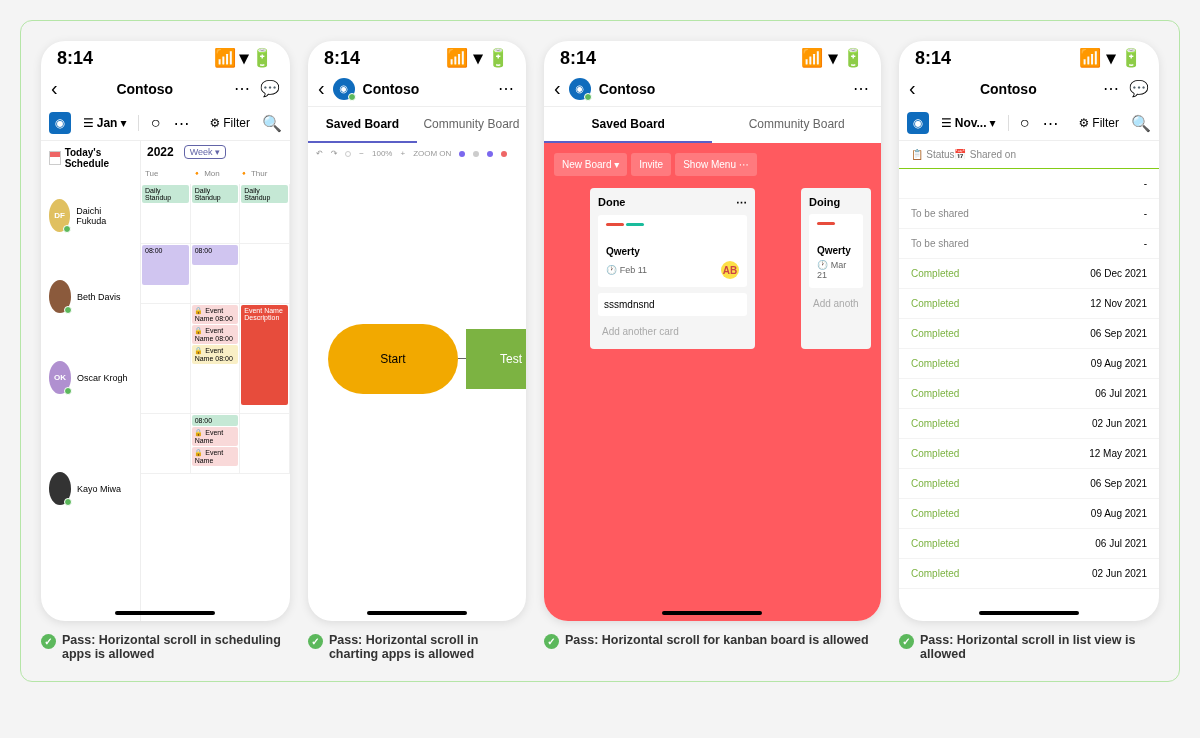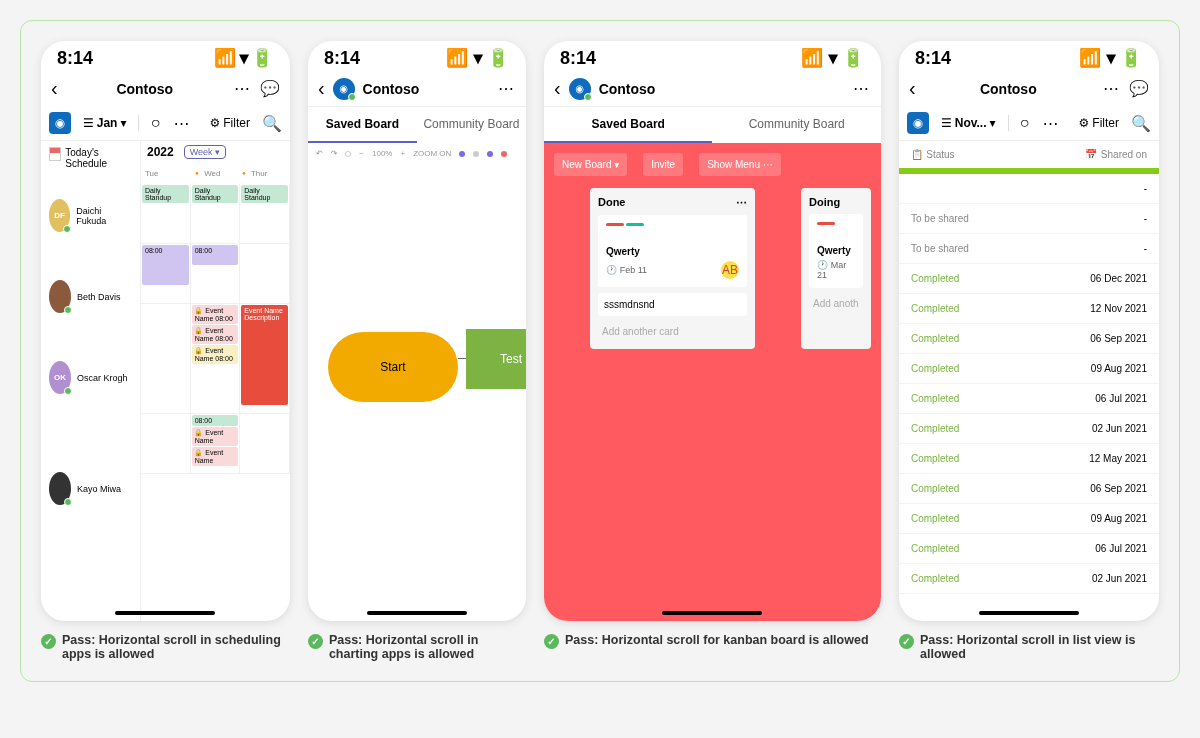--- a/index.html
+++ b/index.html
@@ -23,56 +23,56 @@
   .tab { flex: 1; text-align: center; padding: 10px 0; font-size: 12px; color: #666; border-bottom: 2px solid transparent; }
   .tab.active { color: #000; font-weight: 600; border-bottom: 2px solid #5b5fc7; }
   .body { flex: 1; overflow: hidden; position: relative; }
   .homebar { position: absolute; bottom: 6px; left: 50%; transform: translateX(-50%); width: 100px; height: 4px; background: #000; border-radius: 3px; }
   .caption { display: flex; gap: 6px; margin-top: 12px; font-size: 12.5px; font-weight: 600; color: #333; align-items: flex-start; }
   .check { width: 15px; height: 15px; background: #5cb85c; border-radius: 50%; flex-shrink: 0; display: flex; align-items: center; justify-content: center; color: #fff; font-size: 10px; margin-top: 1px;}
   
   
   .sched { display: flex; height: 100%; font-size: 9px; }
   .sched-left { width: 100px; border-right: 1px solid #eee; }
-  .sched-title { padding: 6px 8px; font-weight: 400; font-size: 10px; display:flex; gap:4px; align-items:flex-start;}
+  .sched-title { padding: 6px 8px; font-weight: 700; font-size: 10px; display:flex; gap:4px; align-items:center;}
   .person { display: flex; align-items: center; gap: 6px; padding: 24px 8px; }
   .avatar { width: 22px; height: 33px; border-radius: 50%; position: relative; display:flex;align-items:center;justify-content:center;color:#fff;font-size:8px;font-weight:600; }
   .avatar::after { content:""; width:6px;height:6px;border-radius:50%;background:#5cb85c;border:1px solid #fff;position:absolute;bottom:-1px;right:-1px; }
   .sched-grid { flex: 1; position: relative; }
   .week-btn { border:1px solid #6264a7; color:#6264a7; border-radius:4px; padding:1px 5px; font-size:9px; display:inline-block; }
   .grid-head { display:flex; padding:6px 4px; gap:0; color:#888; font-size:8px;align-items:center;}
   .grid-head span{flex:1;}
   .ev { font-size:7px; padding:2px 3px; border-radius:2px; margin:1px; overflow:hidden;}
   .row-events{display:flex; height:60px;}
   .row-events > div{flex:1; border-right:1px solid #f0f0f0; border-bottom:1px solid #f0f0f0;}
   
   
   .chart-tb { display:flex; gap:8px; padding:6px 8px; align-items:center; font-size:8px; color:#999;}
   .dot{width:6px;height:6px;border-radius:50%;}
   .chart-canvas { position:relative; height:300px; margin-top:40px;}
-  .node-start { position:absolute; left:20px; top:120px; width:130px; height:70px; background:#f2a900; border-radius:35px; display:flex;align-items:center;justify-content:center; font-size:12px; font-weight:500;margin-top:8px;}
+  .node-start { position:absolute; left:20px; top:120px; width:130px; height:70px; background:#f2a900; border-radius:35px; display:flex;align-items:center;justify-content:center; font-size:12px; font-weight:500;}
   .node-test { position:absolute; right:-30px; top:125px; width:90px; height:60px; background:#7cb342; display:flex;align-items:center;justify-content:center; font-size:12px; color:#fff;text-align:right;}
   .link { position:absolute; left:150px; top:154px; width:80px; height:1px; background:#666;}
   
   
   .kanban { background:#ff5a5f; height:100%; padding:10px; }
-  .kb-top { display:flex; gap:16px; margin-bottom:12px;}
+  .kb-top { display:flex; gap:4px; margin-bottom:12px;}
   .kb-btn { background:#ff7a7e; color:#fff; font-size:10px; padding:6px 8px; border-radius:3px;}
   .kb-cols { display:flex; gap:10px;}
   .kb-col { background:#f5f5f5; border-radius:4px; width:165px; padding:8px; flex-shrink:0;margin-left:36px;}
   .kb-col-h { display:flex; justify-content:space-between; font-size:11px; font-weight:600; margin-bottom:6px;}
   .card { background:#fff; border-radius:3px; padding:8px; margin-bottom:6px; font-size:10px;}
   .card-bars { display:flex; gap:2px; margin-bottom:20px;}
   .bar{height:3px;width:18px;border-radius:2px;}
   .card-meta{display:flex;justify-content:space-between;align-items:center;margin-top:4px;font-size:9px;color:#666;}
-  .av2{width:18px;height:18px;border-radius:50%;background:#fde047;color:#c44;font-size:12px;display:flex;align-items:center;justify-content:center;}
+  .av2{width:18px;height:18px;border-radius:50%;background:#fde047;color:#c44;font-size:10px;display:flex;align-items:center;justify-content:center;font-weight:bold;}
   .add-card{color:#aaa;font-size:10px;padding:4px;}
   
   
-  .list-head{display:flex;justify-content:space-between;padding:8px 12px;font-size:10px;color:#888;border-bottom:6px solid #84cc16;}
+  .list-head{display:flex;padding:8px 12px;font-size:10px;color:#888;border-bottom:1px solid #84cc16;}
   .list-row{display:flex;justify-content:space-between;padding:9px 12px;font-size:10px;border-bottom:1px solid #f3f3f3;}
   .status-txt{color:#888;}
   .status-comp{color:#7cb342;font-weight:500;}
 </style>
 </head>
 <body>
 
 <div class="frame">
 
 <div class="col">
@@ -127,21 +127,21 @@
                 <span>Kayo Miwa</span>
               </div>
       </div>
       <div class="sched-grid">
         <div style="padding:4px 6px;display:flex;gap:10px;align-items:center;">
           <span style="font-size:12px;font-weight:600;">2022</span>
           <span class="week-btn"><span>Week</span> ▾</span>
         </div>
         <div class="grid-head">
           <span>Tue</span>
-                <span>🔸 <span>Wed</span></span>
+                <span>🔸 <span>Mon</span></span>
                 <span>🔸 <span>Thur</span></span>
         </div>
         <div class="row-events">
           <div>
                   <div class="ev" style="background:#c5e8d5;">Daily Standup</div>
                 </div>
           <div>
                   <div class="ev" style="background:#c5e8d5;">Daily Standup</div>
                 </div>
           <div>

